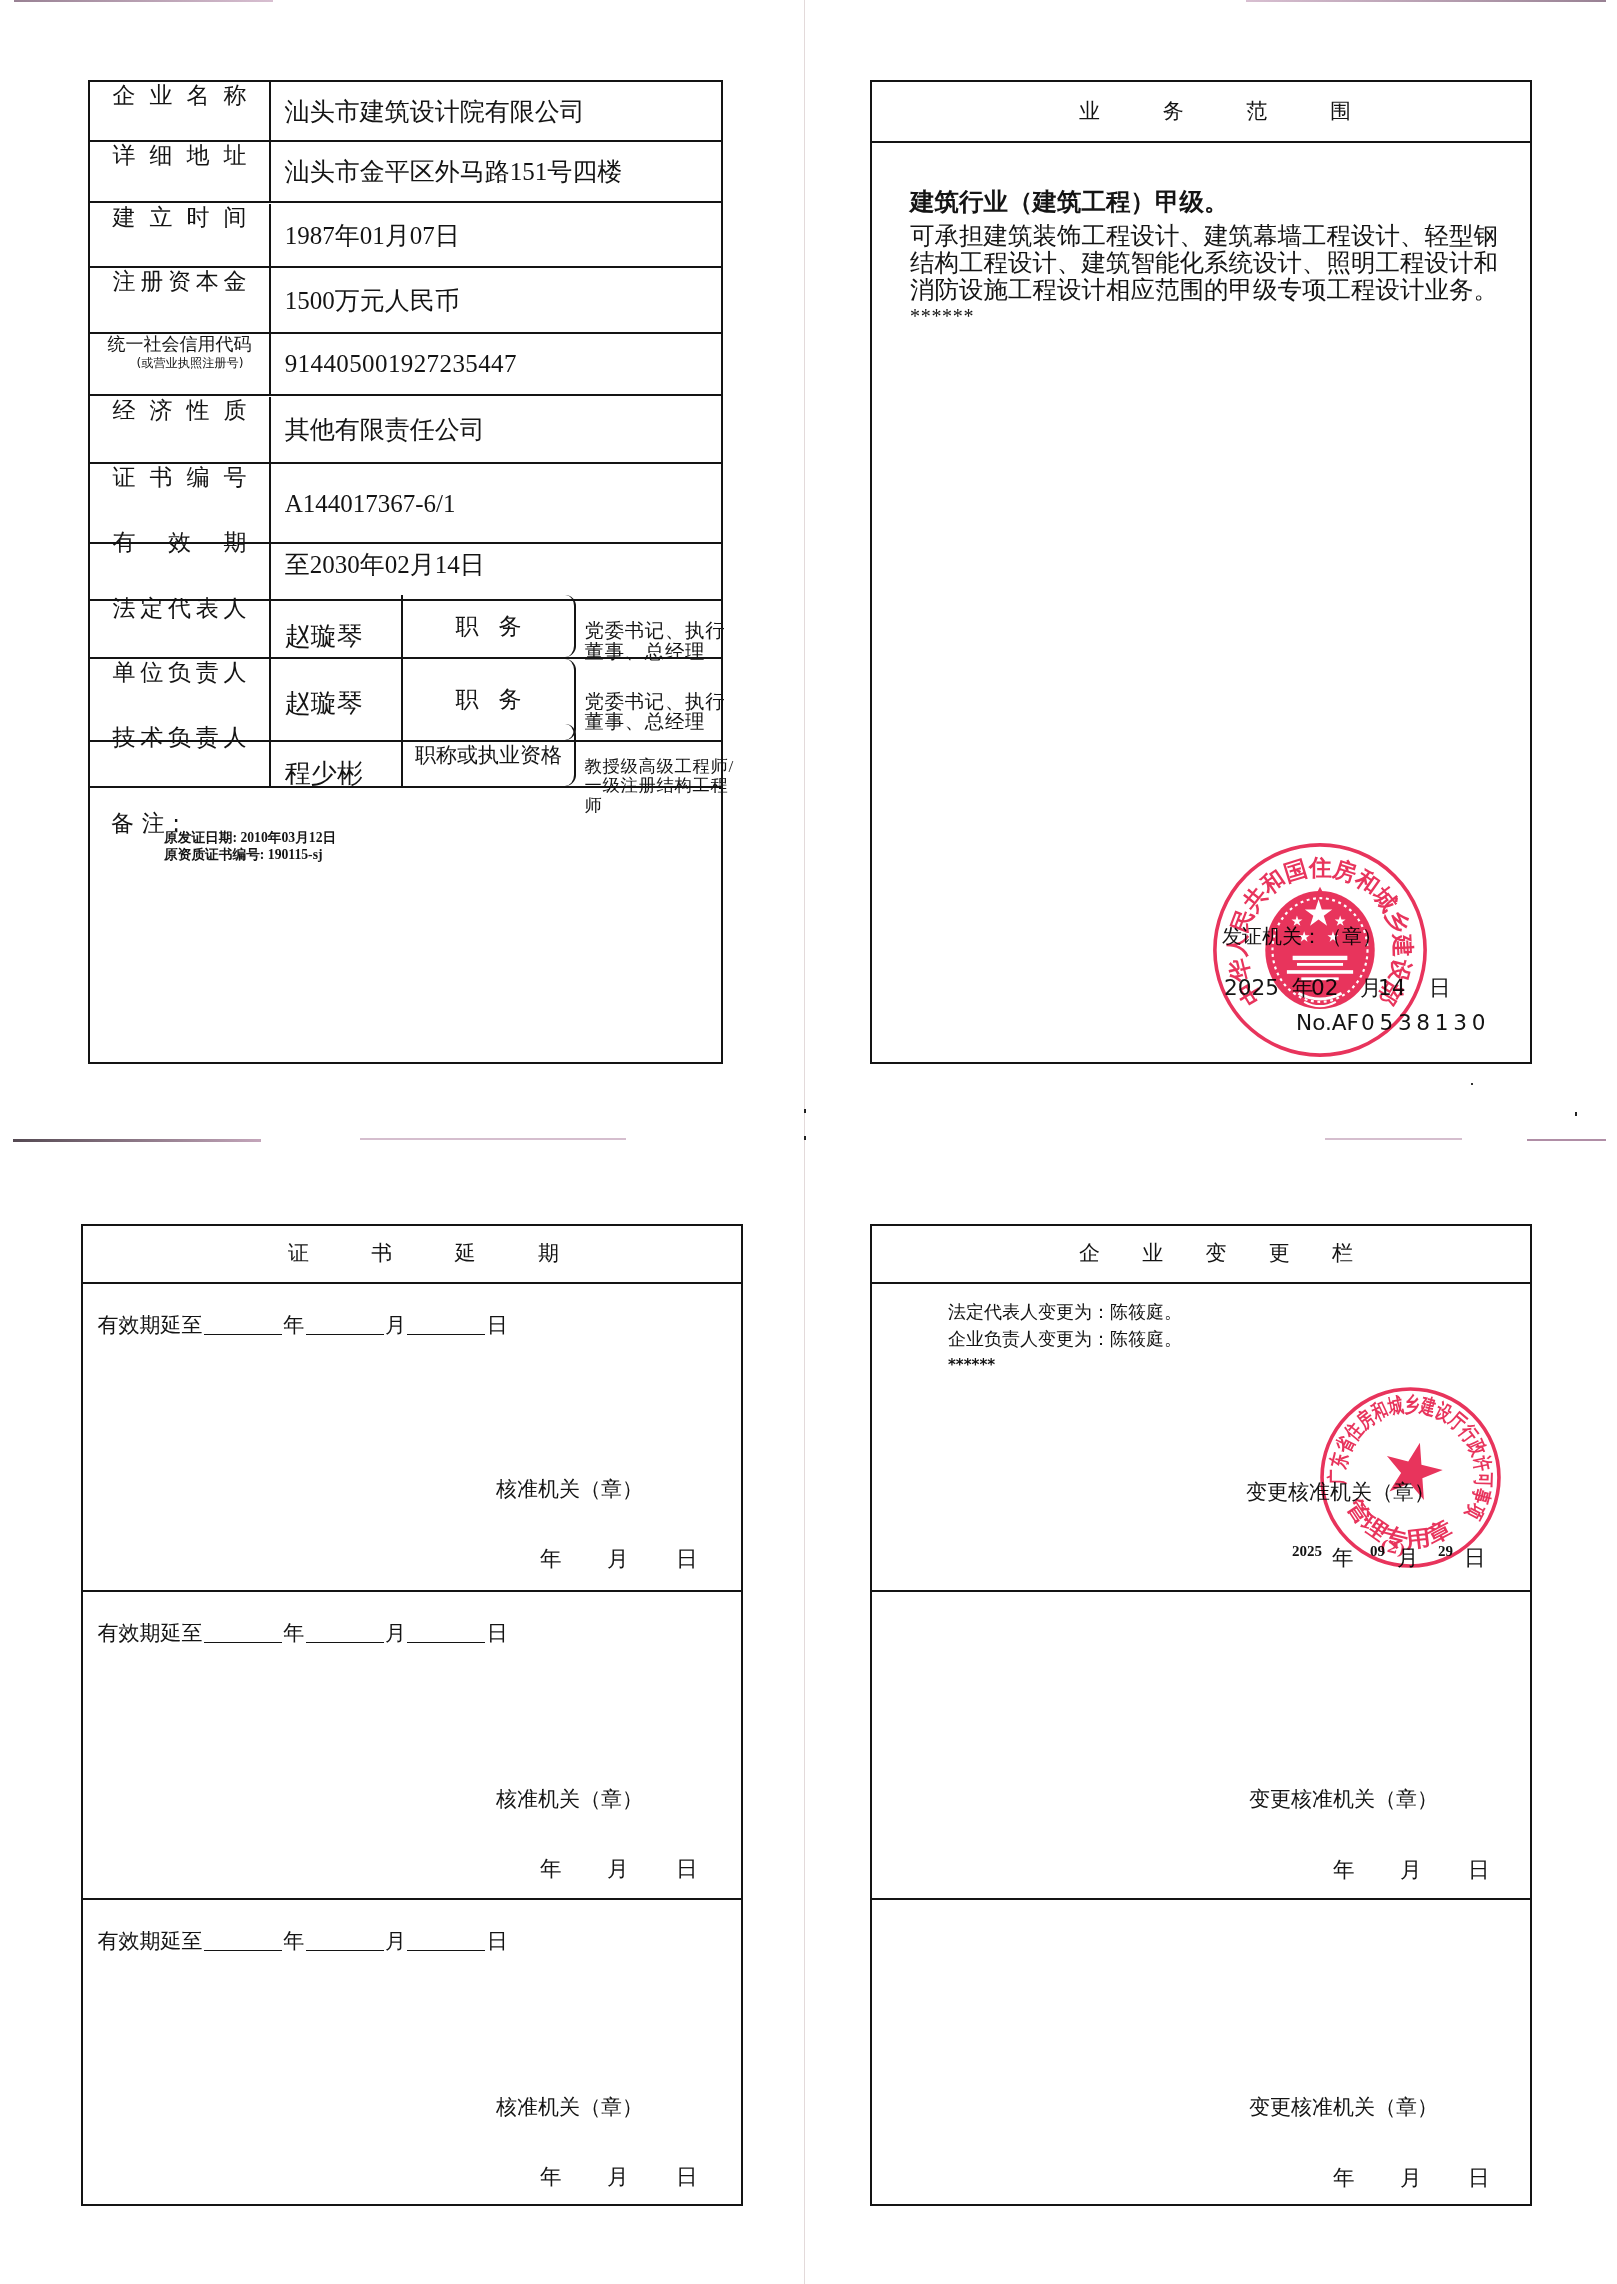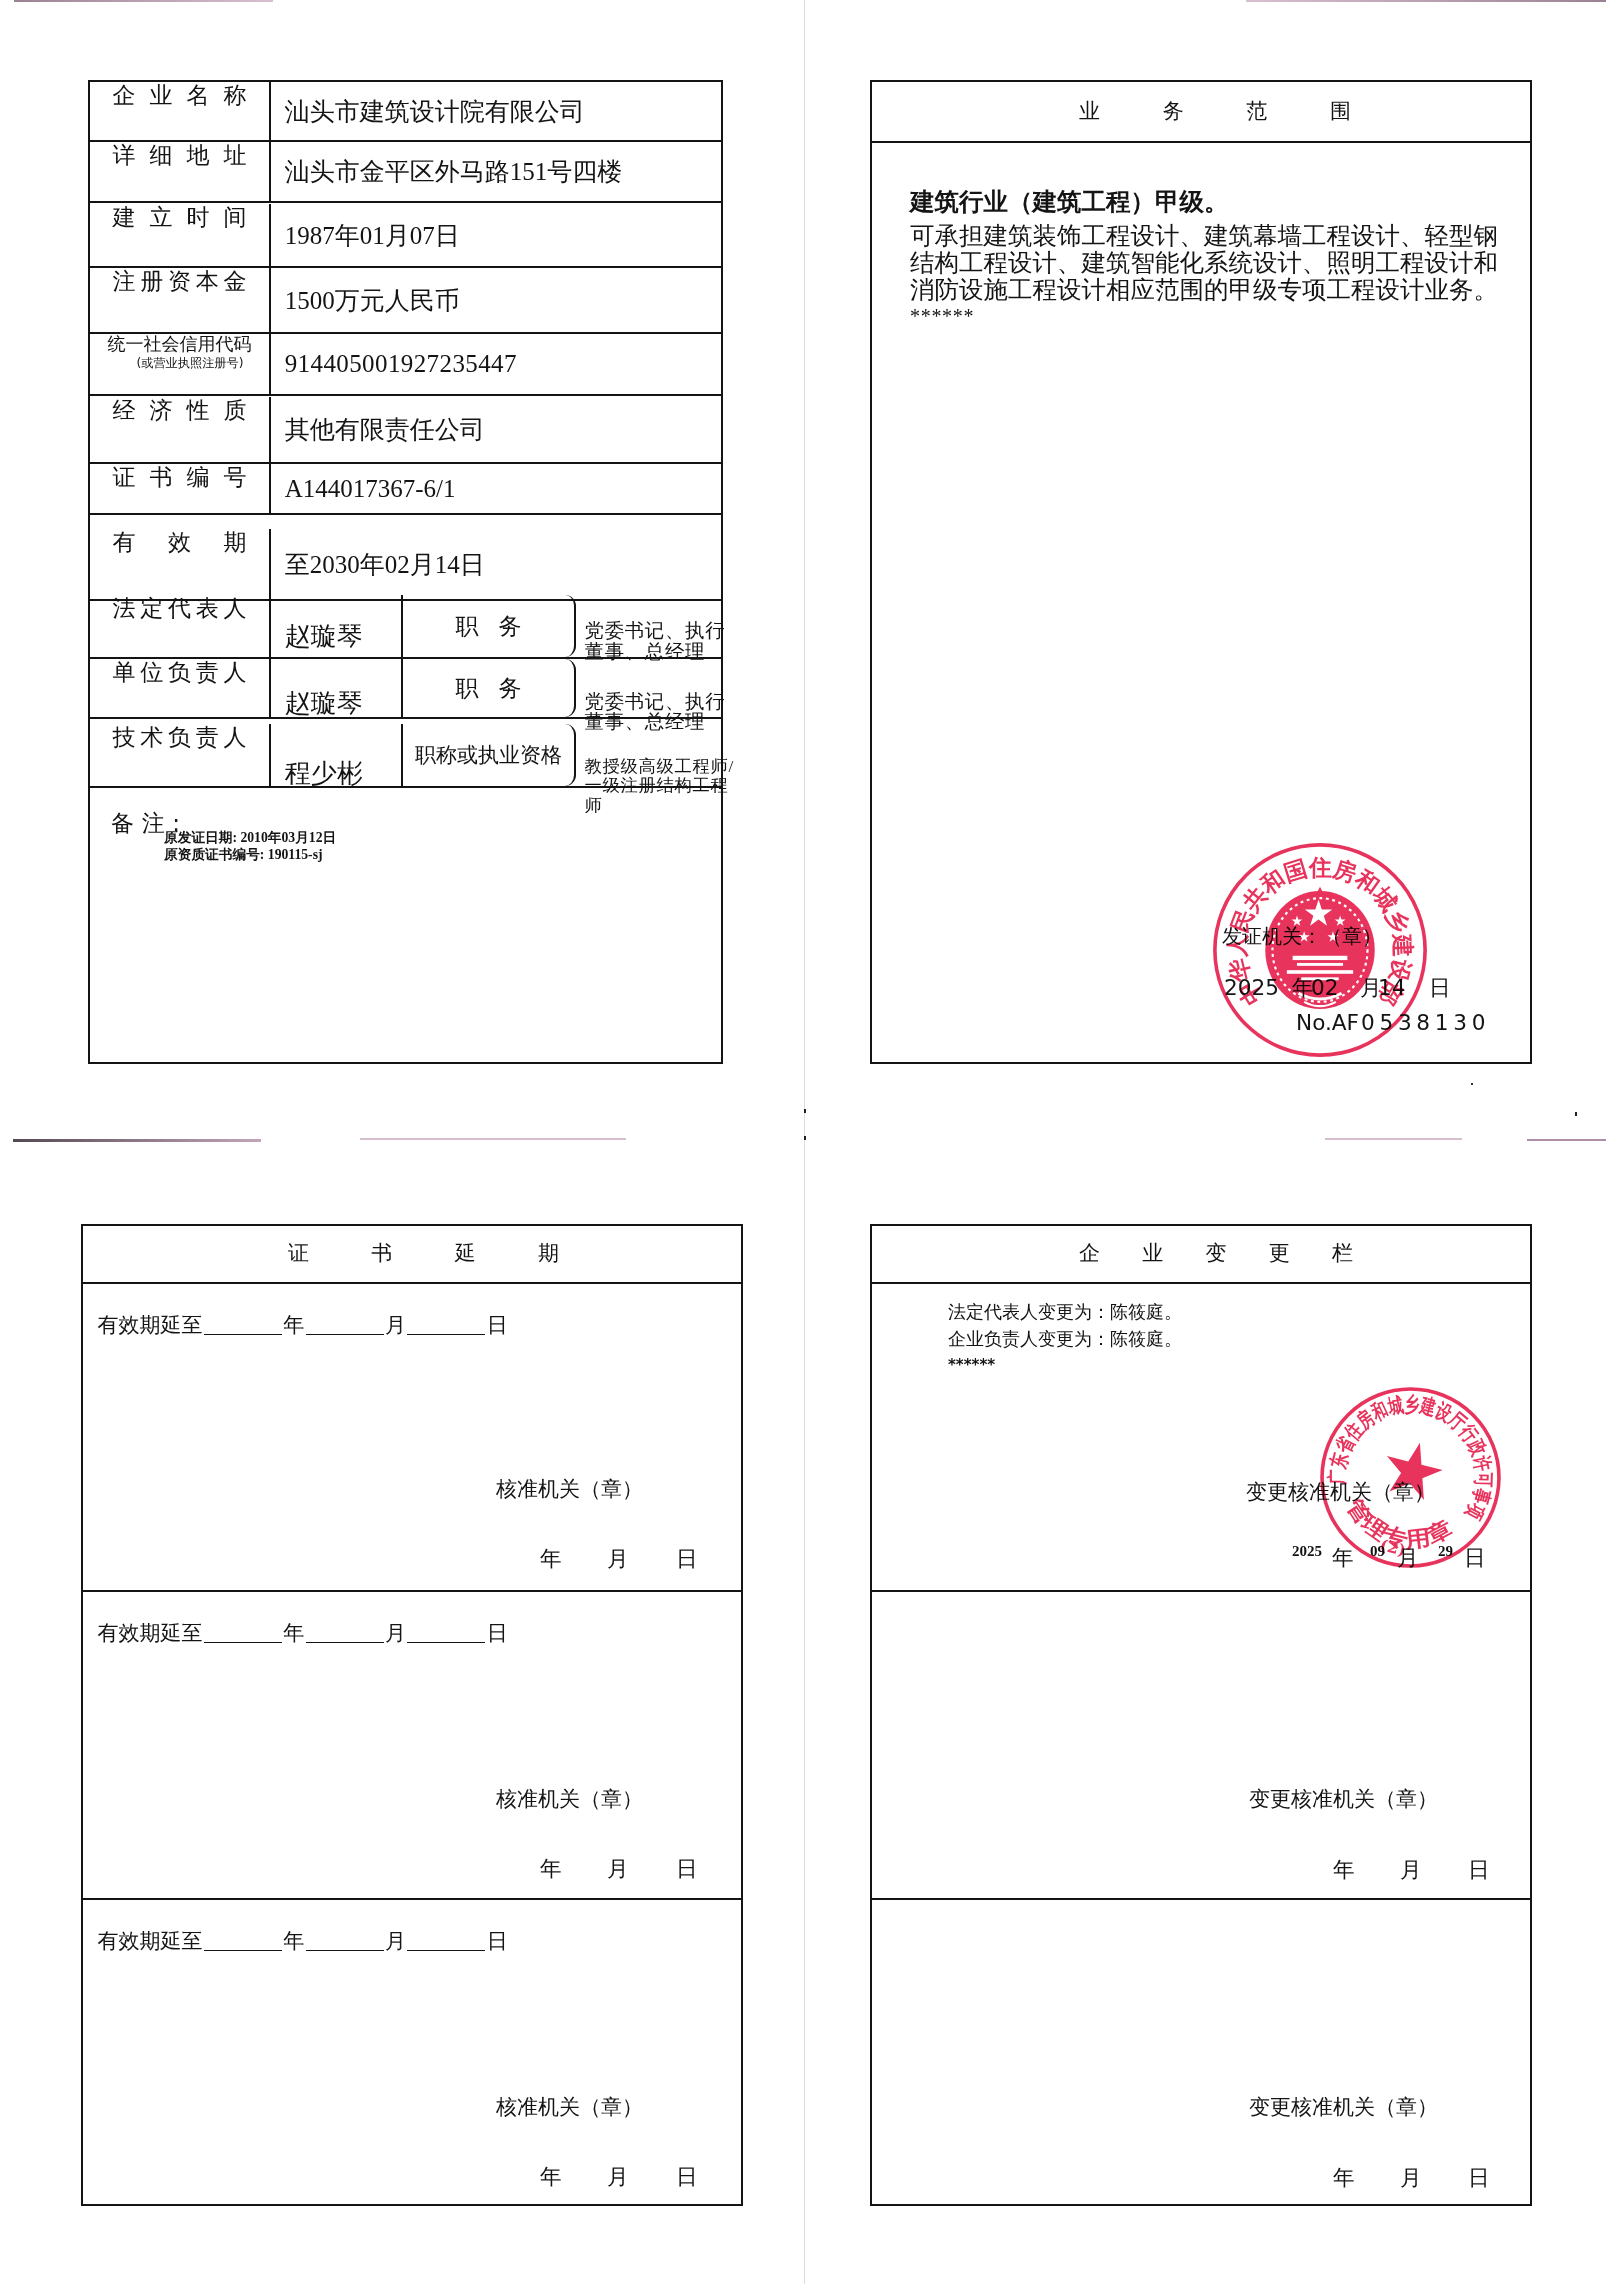--- a/index.html
+++ b/index.html
@@ -104,21 +104,21 @@
       <div class="val serif" style="letter-spacing:0.4px;">914405001927235447</div>
     </div>
 
     <div class="row" style="top:315px;height:67px;">
       <div class="lbl sans">
           <span class="just">经济性质</span>
         </div>
       <div class="val serif">其他有限责任公司</div>
     </div>
 
-    <div class="row" style="top:382px;height:51px;">
+    <div class="row" style="top:382px;height:80px;">
       <div class="lbl sans">
           <span class="just">证书编号</span>
         </div>
       <div class="val serif">A144017367-6/1</div>
     </div>
 
     <div class="row" style="top:447px;height:72px;">
       <div class="lbl sans">
           <span class="just">有效期</span>
         </div>
@@ -136,21 +136,21 @@
         <span class="just" style="width:66px;font-size:23px;">职务</span>
       </div>
       <div class="cell title-cell serif">
         <div class="ptitle" style="top:24.5px;line-height:21.6px;">
           <div>党委书记、执行</div>
           <div>董事、总经理</div>
         </div>
       </div>
     </div>
 
-    <div class="row" style="top:577px;height:60px;">
+    <div class="row" style="top:577px;height:83px;">
       <div class="lbl sans">
           <span class="just">单位负责人</span>
         </div>
       <div class="cell name-cell">
         <span class="pname serif" style="top:29.5px;">赵璇琴</span>
       </div>
       <div class="cell tlabel-cell sans">
         <span class="just" style="width:66px;font-size:23px;">职务</span>
       </div>
       <div class="cell title-cell serif">

